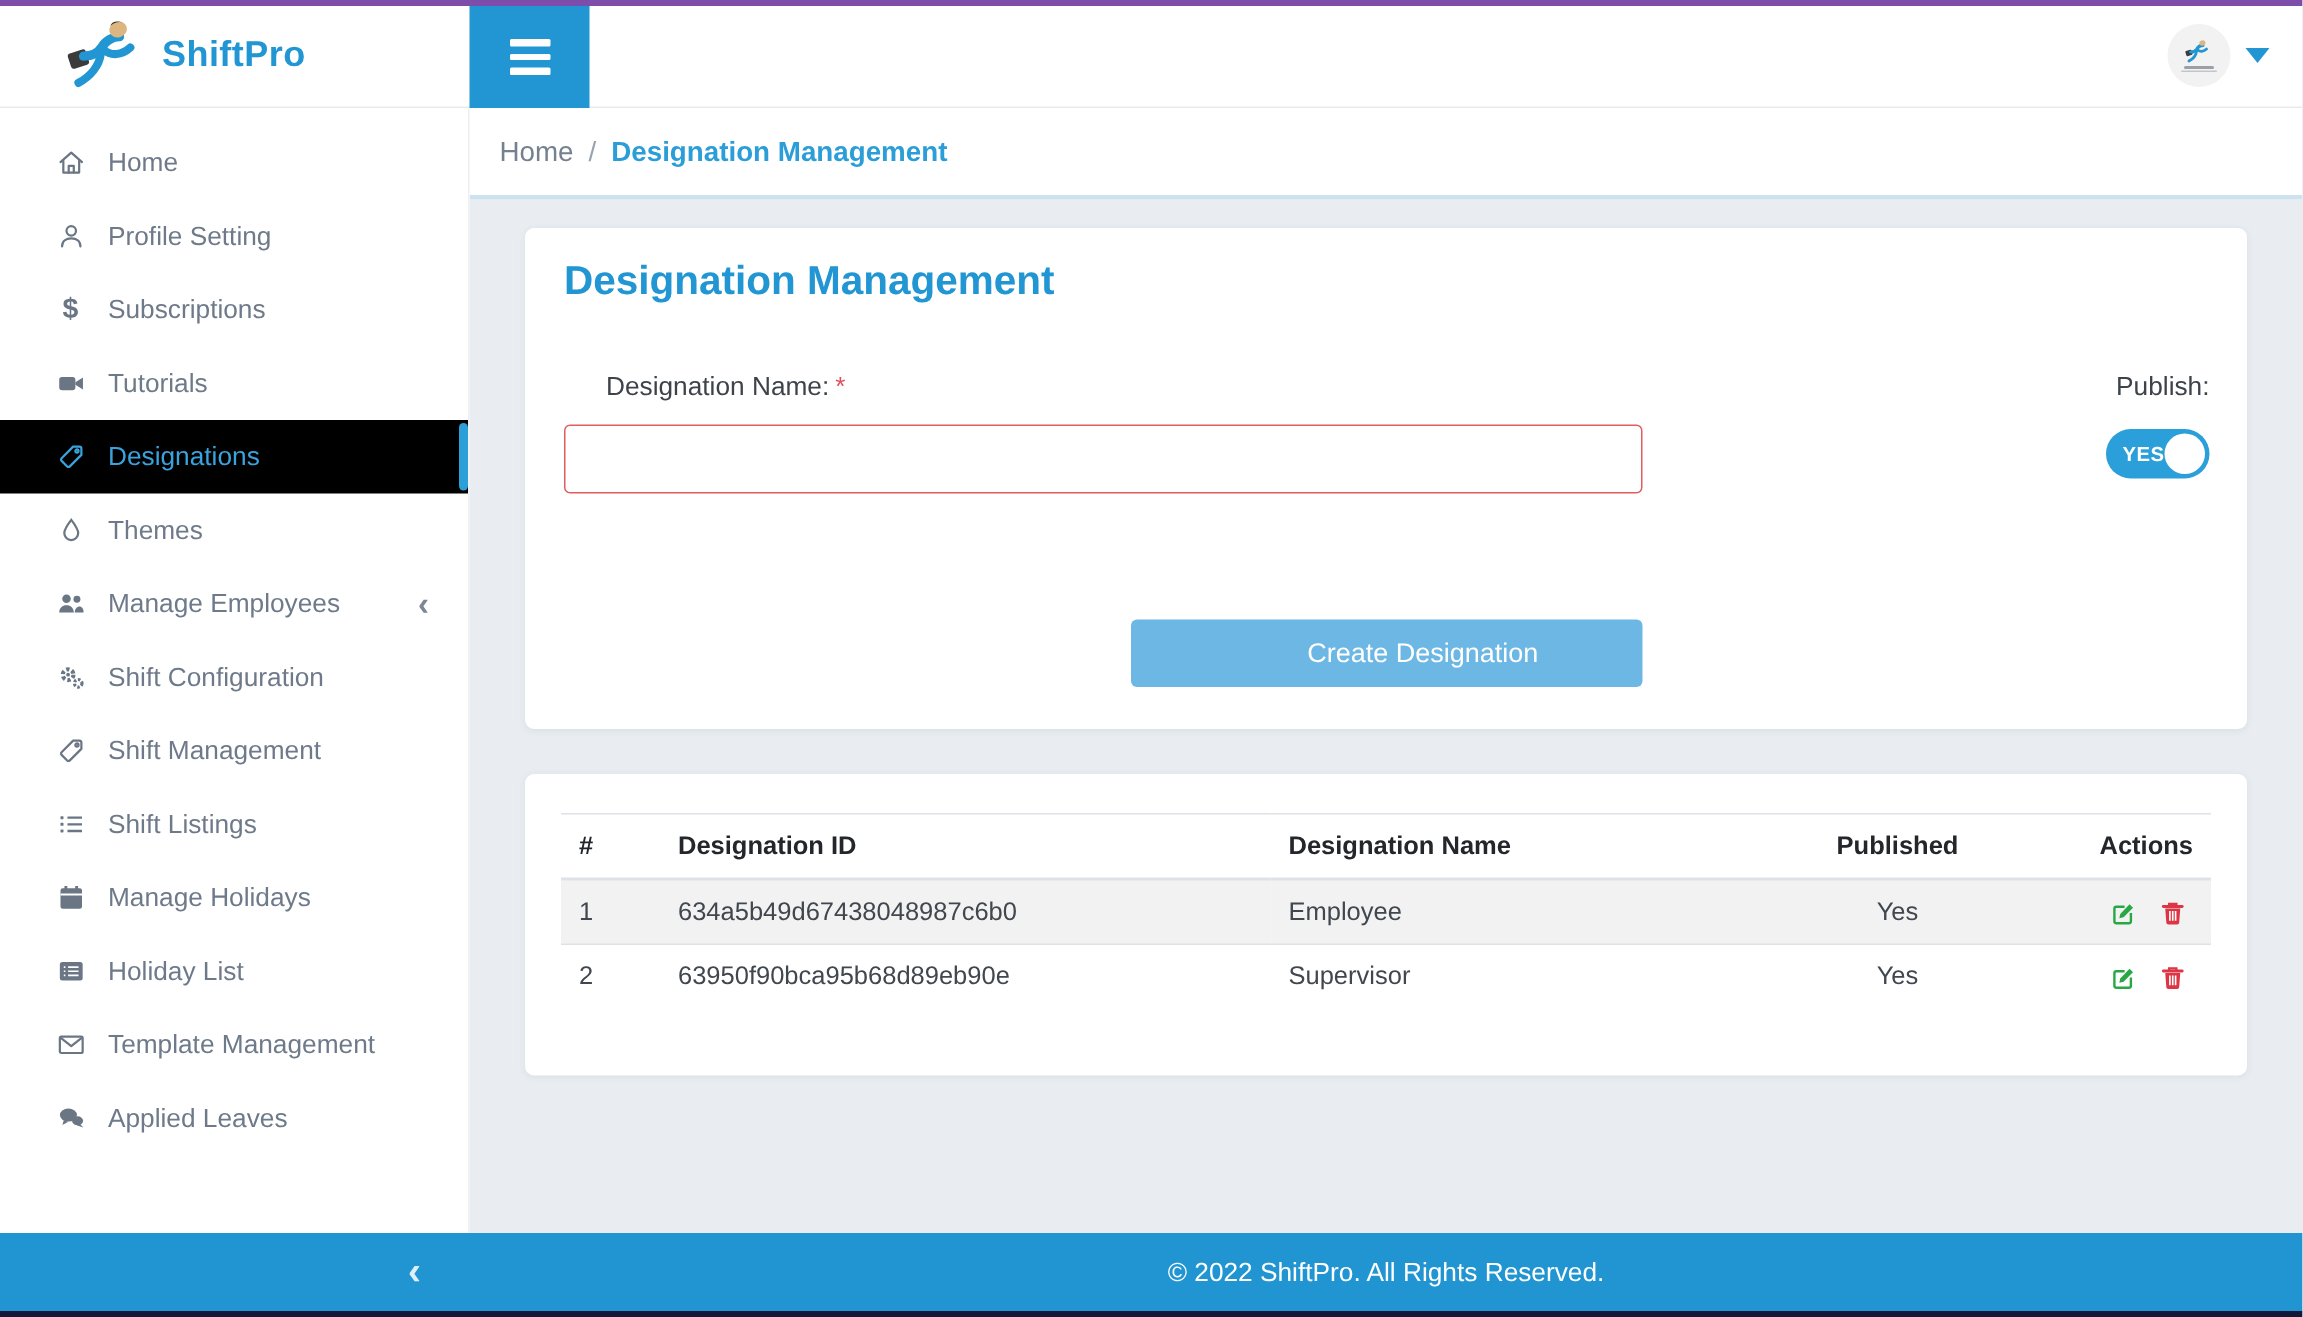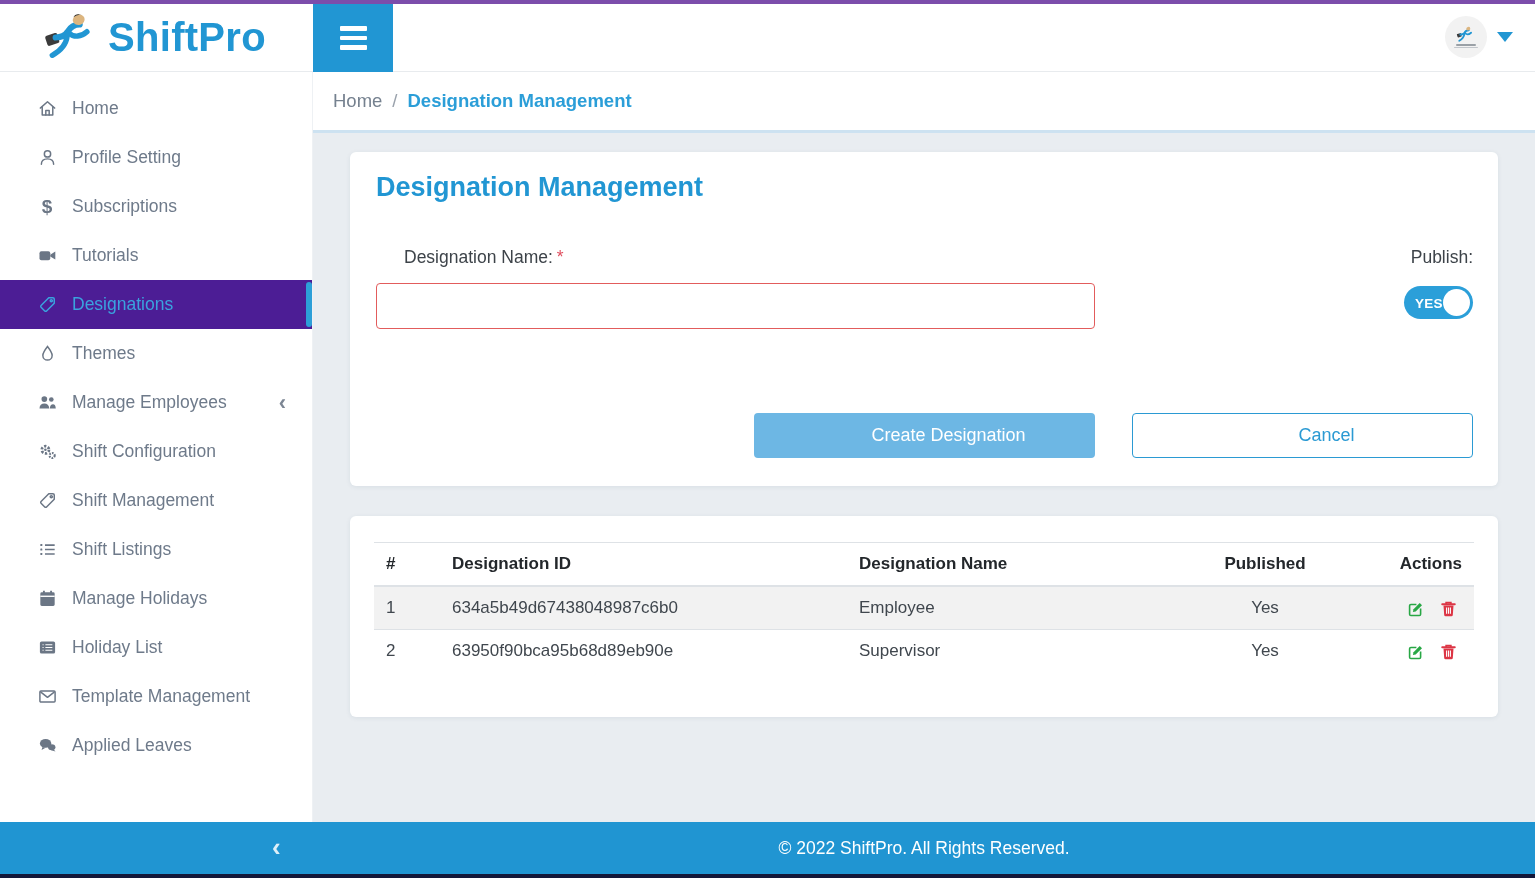--- a/index.html
+++ b/index.html
@@ -7,34 +7,34 @@
   body { font-family:"Liberation Sans", sans-serif; background:#e9edf1; position:relative; overflow:hidden; }
 
   .screen { position:absolute; inset:0; }
 
   
   .purple-edge { position:absolute; top:0; left:0; right:0; height:4px; background:#7c4dab; z-index:60; }
 
   
   .header { position:absolute; top:4px; left:0; right:0; height:68px; background:#fff; border-bottom:1px solid #e8ebee; z-index:20; }
   .logo { position:absolute; left:44px; top:8px; display:flex; align-items:center; gap:8px; }
-  .logo-text { font-size:40px; font-weight:700; color:#2196d3; letter-spacing:.3px; }
+  .logo-text { font-size:24px; font-weight:700; color:#2196d3; letter-spacing:.3px; }
   .hamburger { position:absolute; left:313px; top:0; width:80px; height:68px; background:#2196d3; display:flex; flex-direction:column; justify-content:center; align-items:center; gap:5px; cursor:pointer; }
   .hamburger span { display:block; width:27px; height:4.5px; background:#fff; border-radius:1px; }
   .user-area { position:absolute; right:22px; top:12px; display:flex; align-items:center; gap:10px; cursor:pointer; }
   .avatar { width:42px; height:42px; border-radius:50%; background:#f2f2f2; display:flex; flex-direction:column; align-items:center; justify-content:center; gap:1px; overflow:hidden; }
   .avatar .mini-line { width:20px; height:2px; background:#9aa0a6; border-radius:1px; }
   .avatar .mini-line.short { width:24px; height:1.5px; background:#c2c6cb; }
   .caret-down { width:0; height:0; border-left:8px solid transparent; border-right:8px solid transparent; border-top:10px solid #2196d3; }
 
   
   .sidebar { position:absolute; left:0; top:72px; width:313px; bottom:56px; background:#fff; border-right:1px solid #eef1f4; padding-top:12px; z-index:10; overflow:hidden; }
   .nav-item { height:49px; display:flex; align-items:center; padding-left:36px; color:#6e7a8a; font-size:17.5px; cursor:pointer; position:relative; }
   .nav-item .nav-icon { width:22px; display:flex; justify-content:center; align-items:center; margin-right:14px; color:#6b7685; }
-  .nav-item.active { background:#4c1d95; color:#3aa3de; }
+  .nav-item.active { background:#000000; color:#3aa3de; }
   .nav-item.active .nav-icon { color:#3aa3de; }
   .nav-item.active::after { content:""; position:absolute; right:0; top:2px; bottom:2px; width:6px; background:#2d9fd8; border-radius:6px; }
   .nav-chevron { position:absolute; right:26px; font-size:22px; line-height:1; color:#7c8694; font-weight:700; }
   .dollar-glyph { font-size:19px; font-weight:600; }
 
   
   .breadcrumb-bar { position:absolute; left:313px; top:72px; right:0; height:61px; background:#fff; border-bottom:3px solid #cde2f1; display:flex; align-items:center; padding-left:20px; font-size:18.5px; z-index:5; }
   .bc-home { color:#75818f; cursor:pointer; }
   .bc-sep { color:#9aa2ac; margin:0 10px; }
   .bc-current { color:#2b9ed8; font-weight:700; }
@@ -282,21 +282,20 @@
       <div class="publish-label">Publish:</div>
 
       <input class="name-input" type="text" value="" style="">
 
       <div class="toggle">
         <span class="toggle-text">YES</span>
         <span class="toggle-knob"></span>
       </div>
 
       <button class="btn btn-create">Create Designation</button>
-      <button class="btn btn-cancel">Cancel</button>
     </div>
 
     <div class="card card-table">
       <table>
         <thead>
           <tr>
             <th class="col-num">#</th>
             <th class="col-id">Designation ID</th>
             <th class="col-name">Designation Name</th>
             <th class="col-pub">Published</th>

